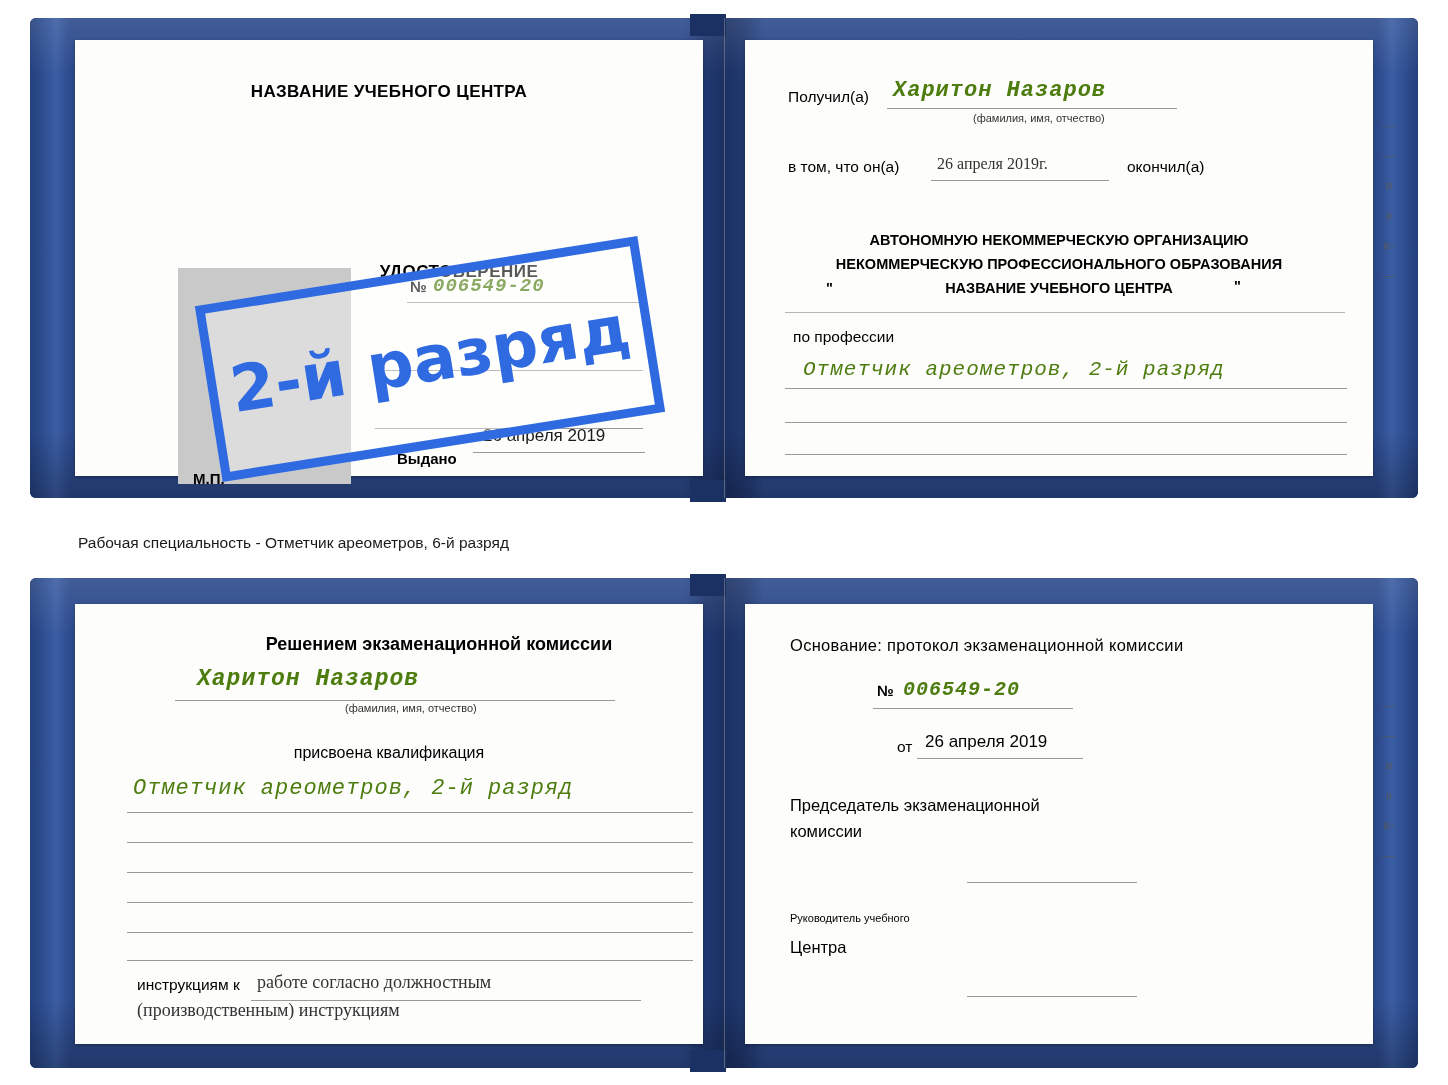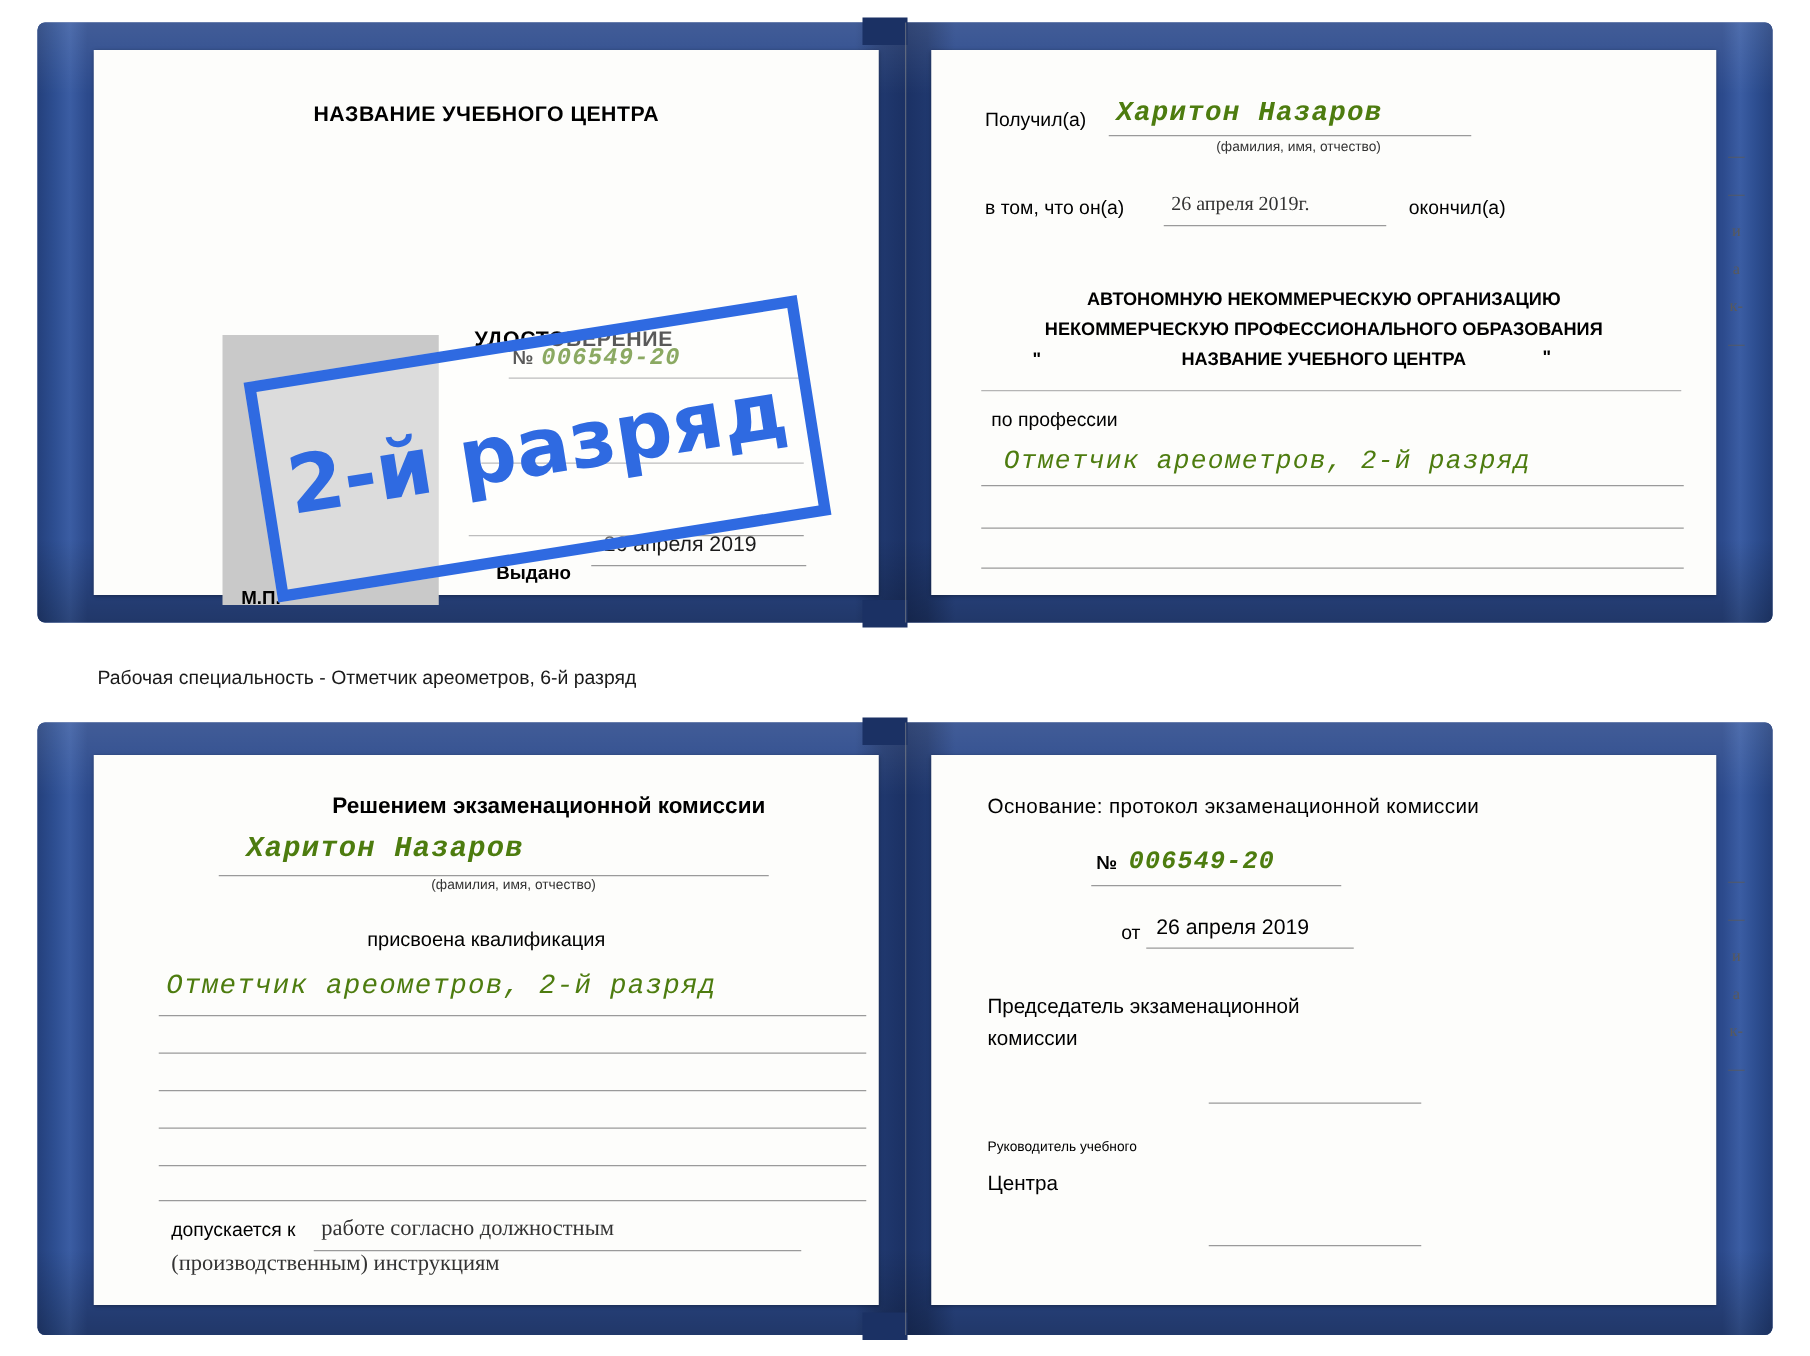--- a/index.html
+++ b/index.html
@@ -231,21 +231,21 @@
     <div class="t center" style="left:0; top:140px; width:628px; font-size:16px;">присвоена квалификация</div>
 
     <div class="t hand" style="left:58px; top:172px; font-size:22px;">Отметчик ареометров, 2-й разряд</div>
     <div class="rule" style="left:52px; top:208px; width:566px;"></div>
     <div class="rule" style="left:52px; top:238px; width:566px;"></div>
     <div class="rule" style="left:52px; top:268px; width:566px;"></div>
     <div class="rule" style="left:52px; top:298px; width:566px;"></div>
     <div class="rule" style="left:52px; top:328px; width:566px;"></div>
     <div class="rule" style="left:52px; top:356px; width:566px;"></div>
 
-    <div class="t" style="left:62px; top:372px; font-size:15.5px;">допускается к</div>
+    <div class="t" style="left:62px; top:372px; font-size:15.5px;">инструкциям к</div>
     <div class="t ital-gray" style="left:182px; top:368px; font-size:18px;">работе согласно должностным</div>
     <div class="rule" style="left:176px; top:396px; width:390px;"></div>
     <div class="t ital-gray" style="left:62px; top:396px; font-size:18px;">(производственным) инструкциям</div>
   </div>
 
   <div class="page right">
     <div class="t" style="left:45px; top:32px; font-size:16.5px; letter-spacing:.3px;">Основание: протокол экзаменационной комиссии</div>
 
     <div class="t bold" style="left:132px; top:78px; font-size:15px;">№</div>
     <div class="t hand bold" style="left:158px; top:74px; font-size:20px;">006549-20</div>

